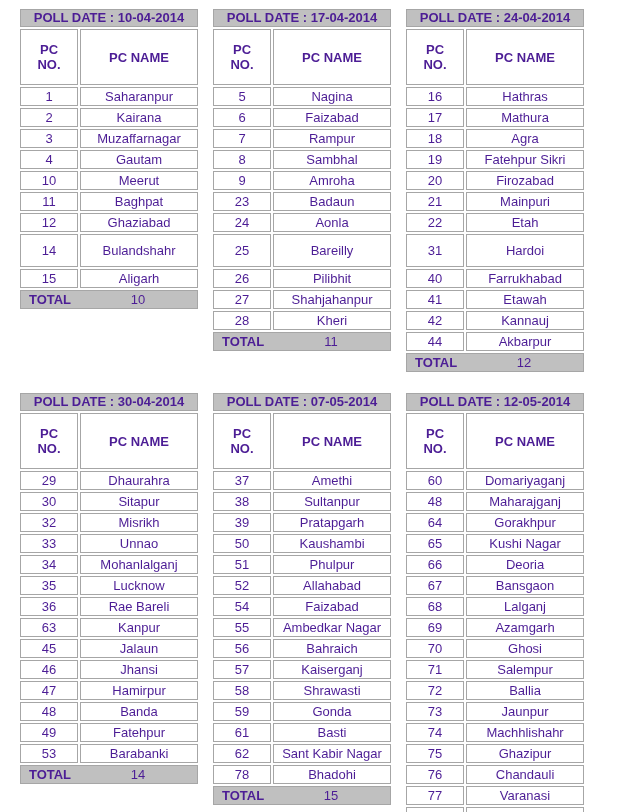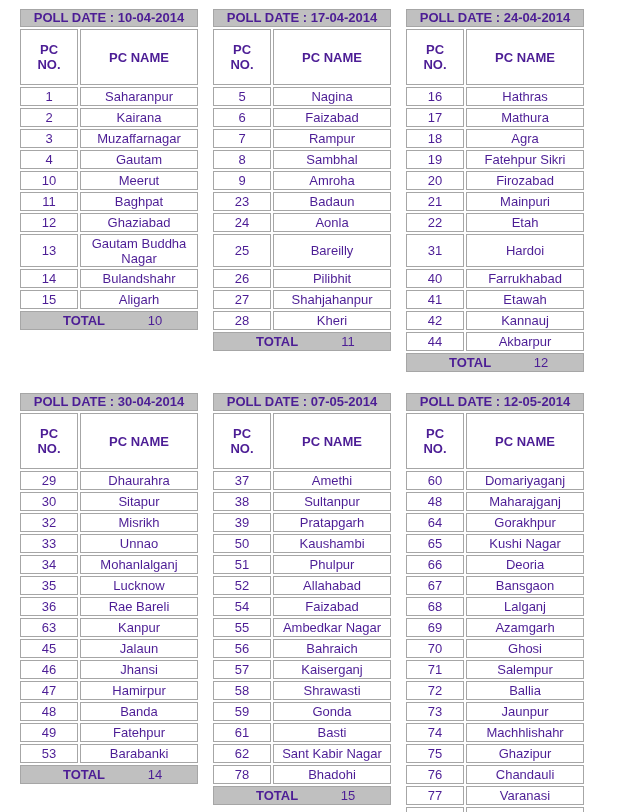--- a/index.html
+++ b/index.html
@@ -66,21 +66,21 @@
   }
   
   #group-top tbody tr:nth-child(8) td { height: 31px; }
 
   td.total-cell {
     background: var(--header-bg, #c0c0c0);
     border: 1px solid var(--cell-border, #a6a6a6);
     height: 17px;
     padding: 0;
   }
-  .total-flex { display: flex; align-items: center; height: 100%; padding-left: 34px; }
+  .total-flex { display: flex; align-items: center; height: 100%; }
   .total-label {
     width: 58px;
     text-align: center;
     font-size: 13px;
     font-weight: bold;
   }
   .total-value {
     flex: 1;
     text-align: center;
     font-size: 13px;
@@ -126,24 +126,20 @@
             <td class="cell-no">10</td>
             <td class="cell-name">Meerut</td>
           </tr>
           <tr>
             <td class="cell-no">11</td>
             <td class="cell-name">Baghpat</td>
           </tr>
           <tr>
             <td class="cell-no">12</td>
             <td class="cell-name">Ghaziabad</td>
-          </tr>
-          <tr>
-            <td class="cell-no">13</td>
-            <td class="cell-name">Gautam Buddha Nagar</td>
           </tr>
           <tr>
             <td class="cell-no">14</td>
             <td class="cell-name">Bulandshahr</td>
           </tr>
           <tr>
             <td class="cell-no">15</td>
             <td class="cell-name">Aligarh</td>
           </tr>
         </tbody>

